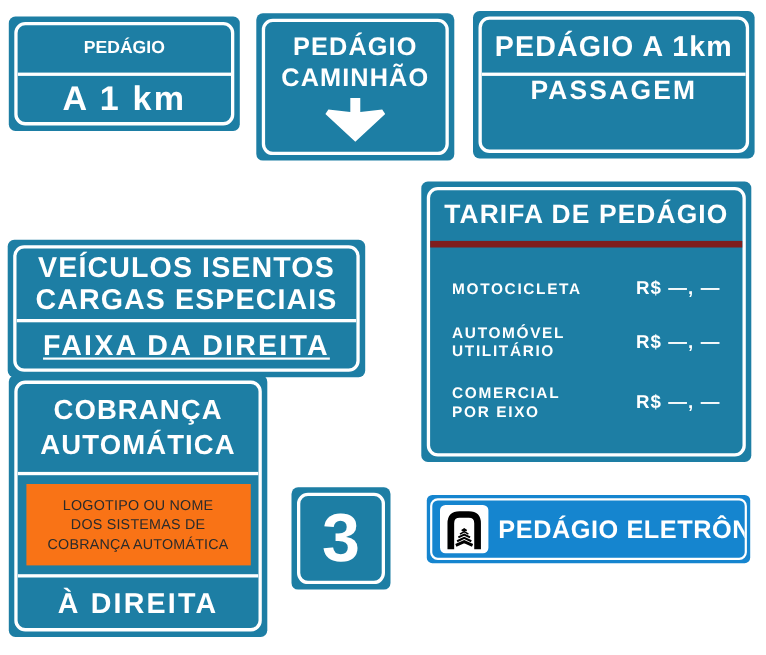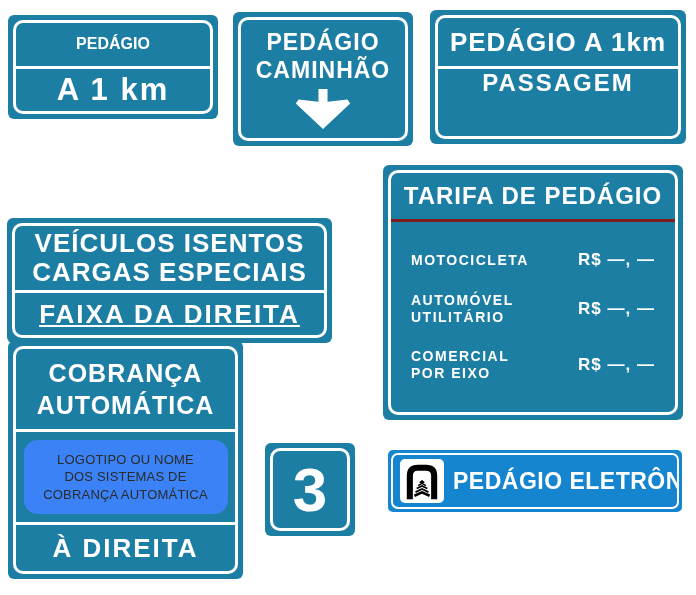--- a/index.html
+++ b/index.html
@@ -93,23 +93,23 @@
     letter-spacing: 1px;
     white-space: nowrap;
   }
 
   
   .s6 { left: 8px; top: 341px; width: 235px; height: 238px; }
   .s6 .top { flex: 0 0 80px; font-size: 25px; line-height: 1.3; letter-spacing: 1px; }
   .s6 .mid { flex: 1; }
   .s6 .bottom { flex: 0 0 46px; font-size: 26px; letter-spacing: 2px; }
   .logo-box {
-    background: #3b82f6;
+    background: #f97316;
     width: 200px;
-    border-radius: 14px;
+    border-radius: 0;
     padding: 11px 2px;
     color: #2b2b2b;
     font-weight: normal;
     font-size: 13px;
     line-height: 1.35;
     text-align: center;
     letter-spacing: 0.2px;
   }
   .logo-box span { display: block; }
 
@@ -202,21 +202,21 @@
         <span>FAIXA DA DIREITA</span>
       </div>
     </div>
   </div>
 
   <div class="sign s5">
     <div class="sign-inner">
       <div class="section hdr">
         <span>TARIFA DE PEDÁGIO</span>
       </div>
-      <div class="section body" style="border-top:3px solid #7f1d1d; align-items:stretch;">
+      <div class="section body" style="border-top:6px solid #7f1d1d; align-items:stretch;">
         <div class="tarifa-row">
           <div class="tarifa-label">
             <span>MOTOCICLETA</span>
           </div>
           <div class="tarifa-value">R$ —, —</div>
         </div>
         <div class="tarifa-row">
           <div class="tarifa-label">
             <span>AUTOMÓVEL</span>
             <span>UTILITÁRIO</span>

